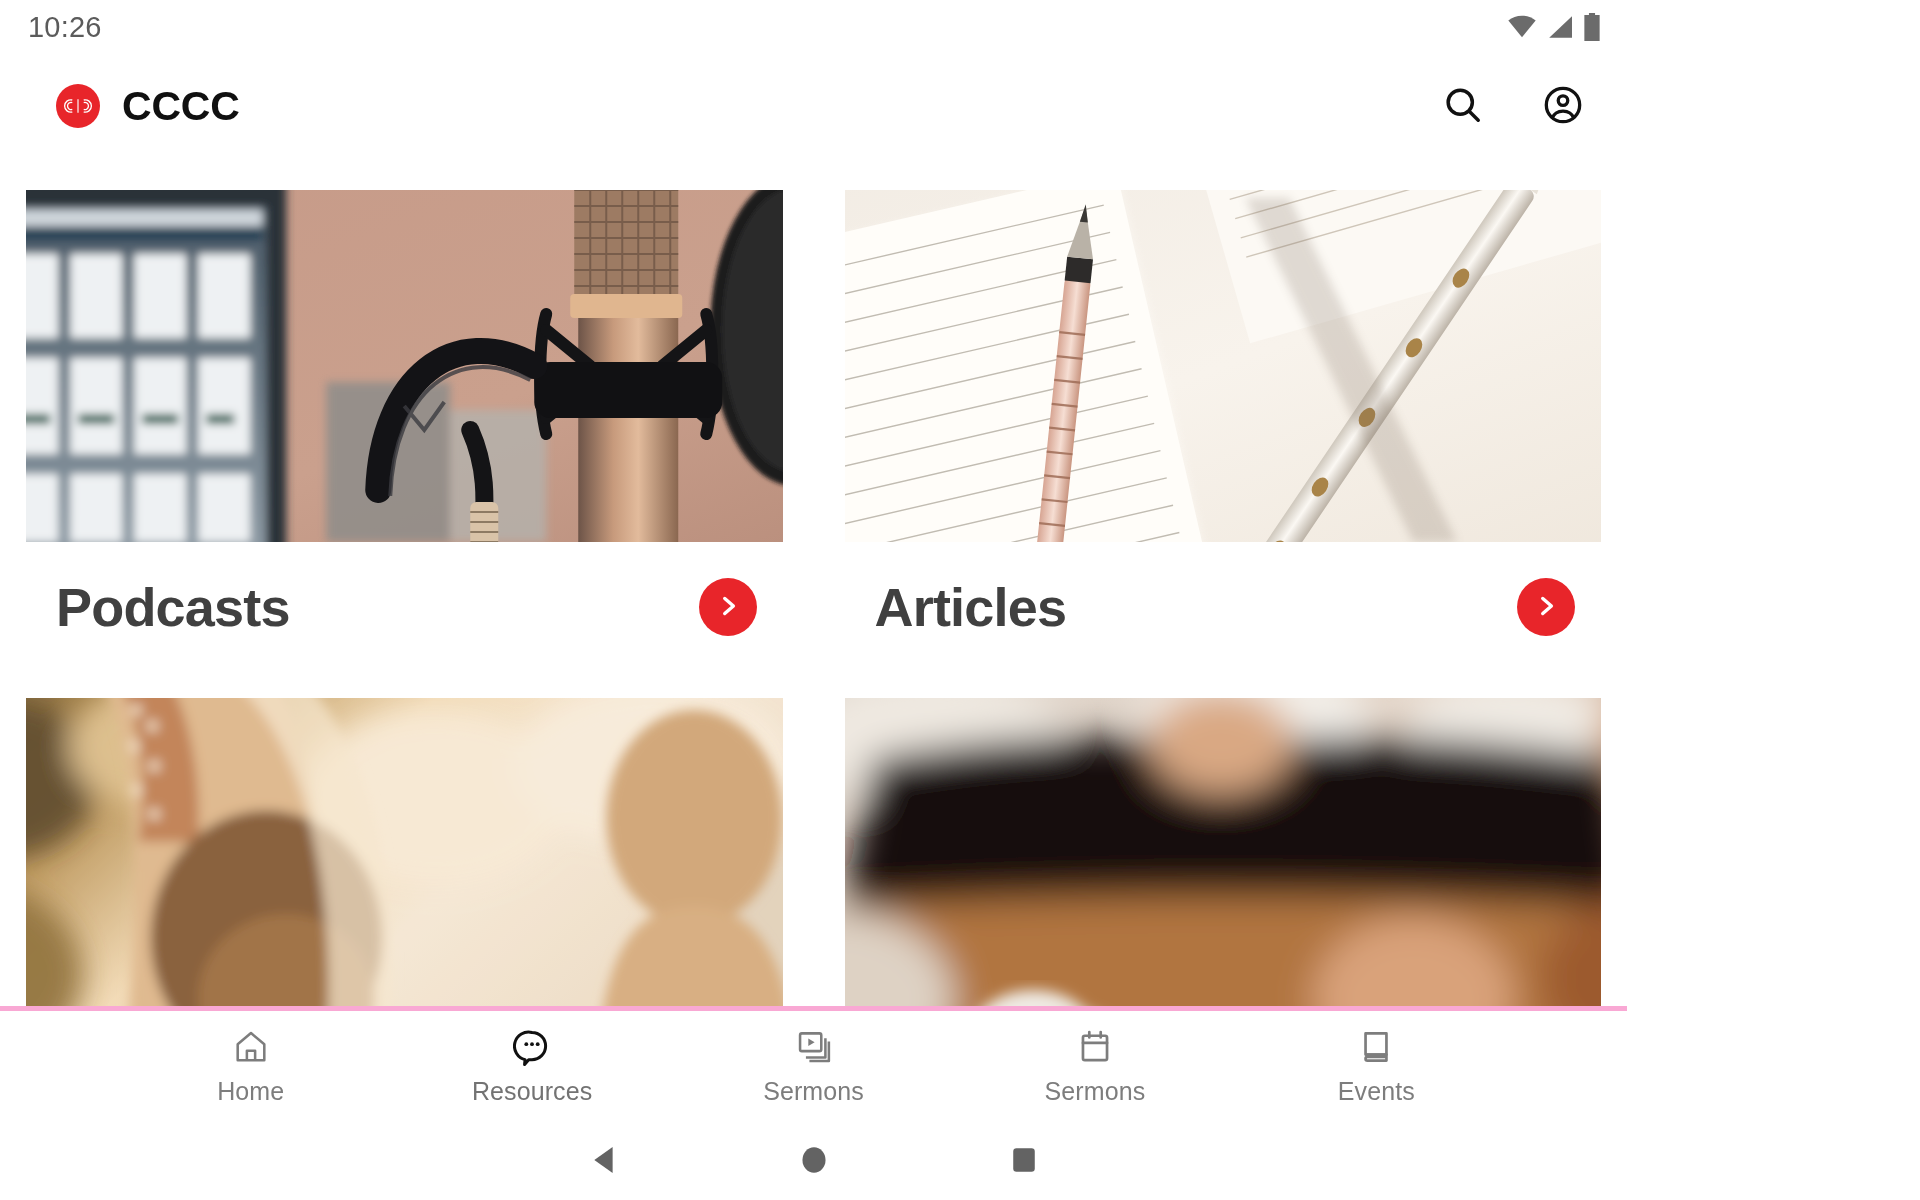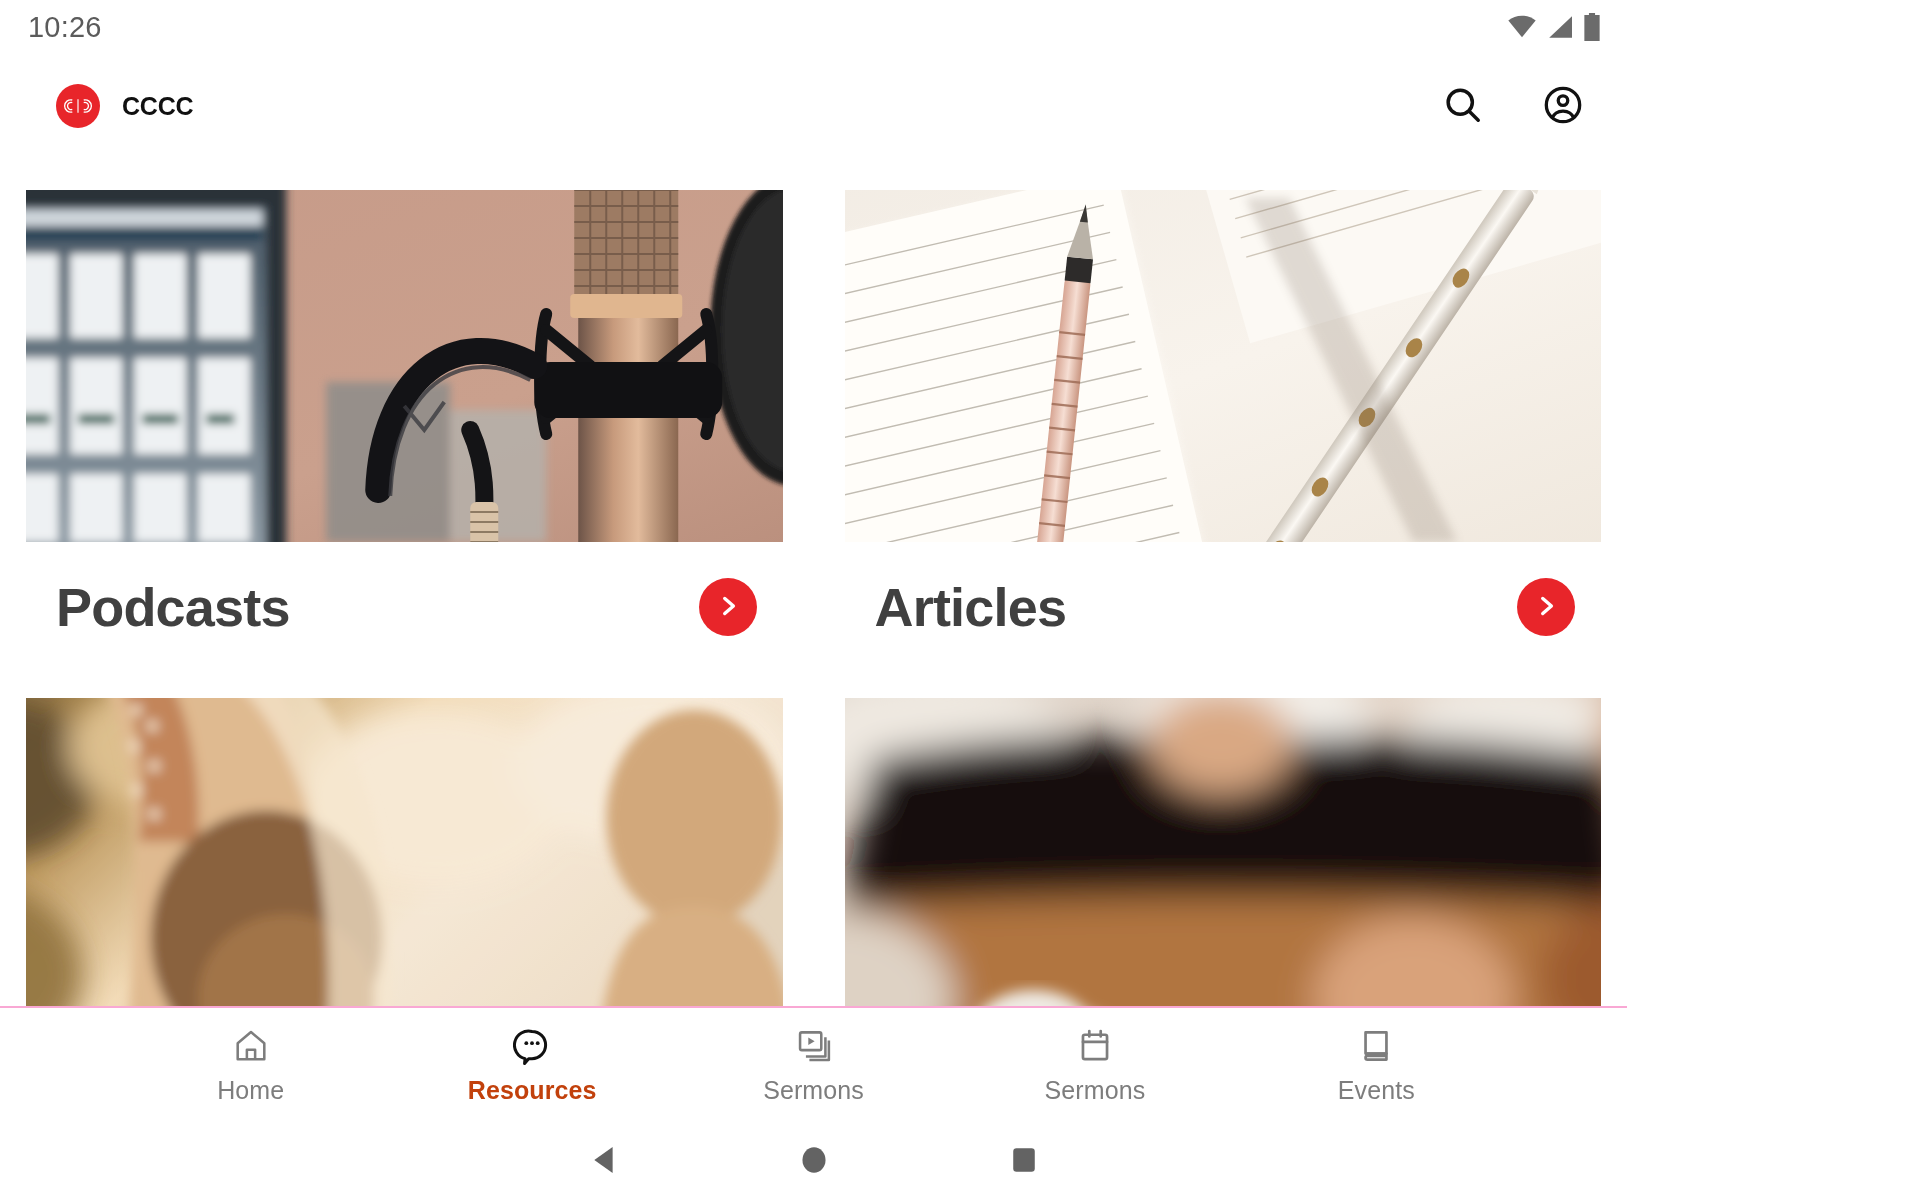--- a/index.html
+++ b/index.html
@@ -62,21 +62,21 @@
     width: 44px;
     height: 44px;
     border-radius: 50%;
     background: #E8252A;
     display: flex;
     align-items: center;
     justify-content: center;
     flex: 0 0 44px;
   }
   .brand-title {
-    font-size: 25px;
+    font-size: 41px;
     font-weight: bold;
     color: #101010;
     letter-spacing: -0.2px;
     font-family: "Liberation Sans", sans-serif;
   }
   .app-bar-spacer { flex: 1 1 auto; }
   .app-bar-actions {
     display: flex;
     align-items: center;
     gap: 44px;
@@ -145,21 +145,21 @@
     flex: 0 0 58px;
     border: none;
     cursor: pointer;
   }
 
   
   .bottom-nav {
     flex: 0 0 116px;
     height: 116px;
     background: #ffffff;
-    border-top: 2px solid #f9a8d4;
+    border-top: 5px solid #f9a8d4;
     display: flex;
     align-items: stretch;
     padding: 8px 110px;
     position: relative;
     z-index: 5;
   }
   .nav-item {
     flex: 1 1 0;
     display: flex;
     flex-direction: column;
@@ -175,21 +175,21 @@
     display: flex;
     align-items: center;
     justify-content: center;
   }
   .nav-label {
     font-size: 25px;
     color: #7d7d7d;
     font-family: "Liberation Sans", sans-serif;
     letter-spacing: 0.1px;
   }
-  .nav-item.active .nav-label { color: #c2410c; font-weight: bold; }
+  .nav-item.active .nav-label { color: #737373; }
 
   
   .system-nav {
     flex: 0 0 78px;
     height: 78px;
     background: #ffffff;
     display: flex;
     align-items: center;
     justify-content: center;
     gap: 0;

